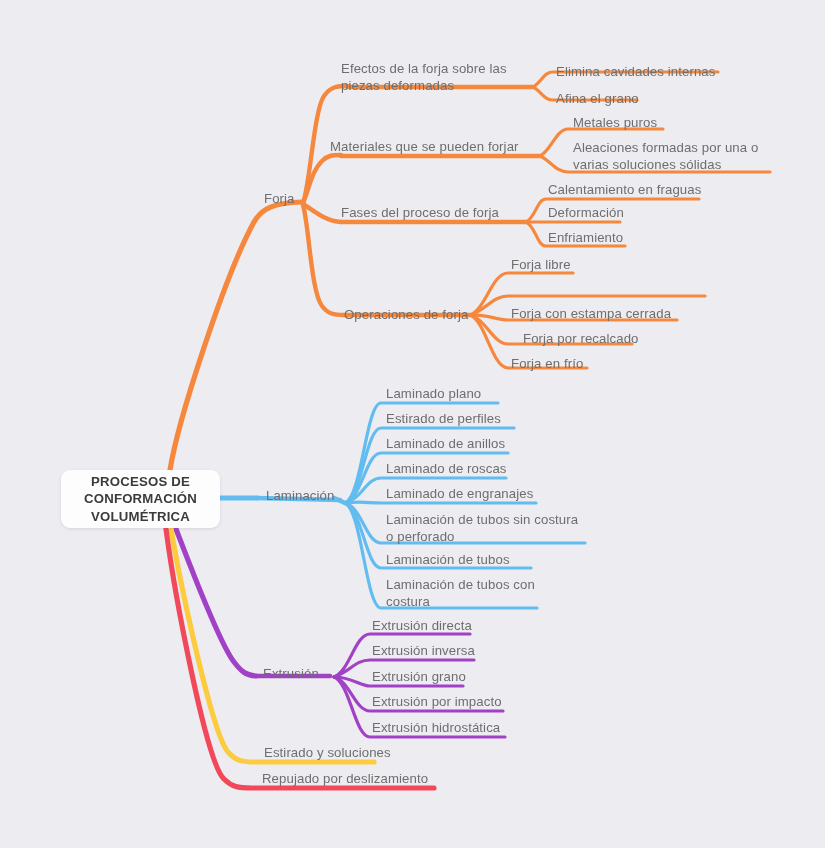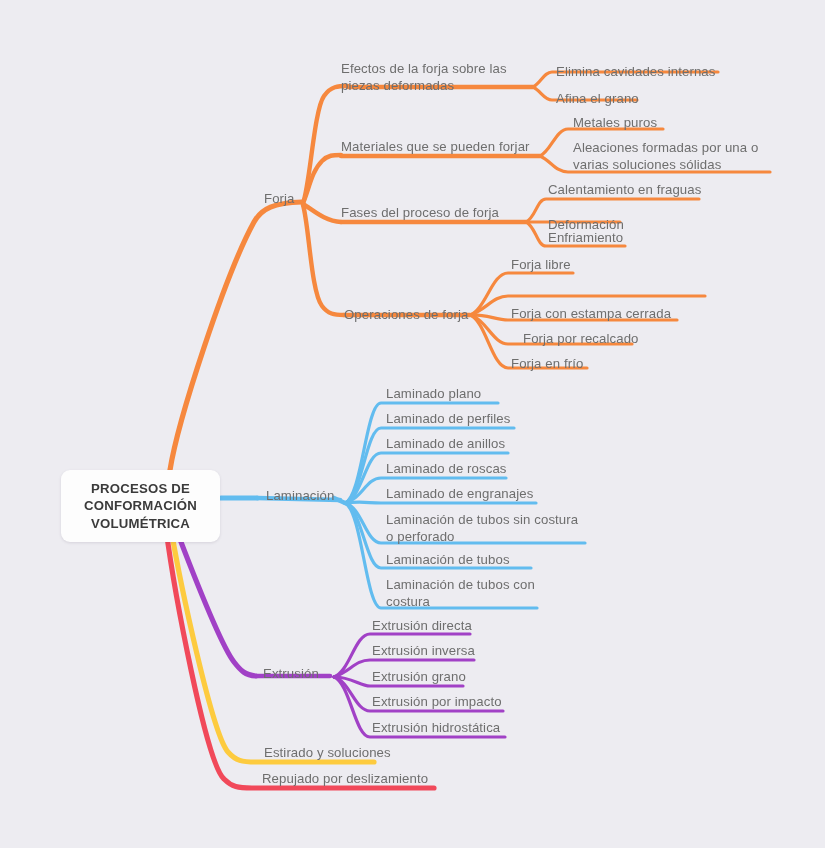--- a/index.html
+++ b/index.html
@@ -21,21 +21,21 @@
     font-size:13.2px;
     line-height:17px;
     white-space:pre;
     letter-spacing:0.1px;
   }
   .node.wrap{white-space:pre-line;}
 
   #center-node{
     position:absolute;
     left:61px;top:470px;
-    width:159px;height:72px;
+    width:159px;height:58px;
     background:#fdfdfd;
     border-radius:9px;
     box-shadow:0 1px 3px rgba(60,50,80,0.13);
     display:flex;align-items:center;justify-content:center;
     text-align:center;
     color:#3b3b3b;
     font-size:13.2px;
     font-weight:bold;
     line-height:17.5px;
     letter-spacing:0.2px;
@@ -119,44 +119,44 @@
 
   <div class="node" style="left:263px;top:665px;">Extrusión</div>
 
   <div class="node" style="left:264px;top:744px;">Estirado y soluciones</div>
 
   <div class="node" style="left:262px;top:770px;">Repujado por deslizamiento</div>
 
   <div class="node wrap" style="left:341px;top:60px;">Efectos de la forja sobre las
 piezas deformadas</div>
 
-  <div class="node" style="left:341px;top:138px;">Materiales que se pueden forjar</div>
+  <div class="node" style="left:330px;top:138px;">Materiales que se pueden forjar</div>
 
   <div class="node" style="left:341px;top:204px;">Fases del proceso de forja</div>
 
   <div class="node" style="left:344px;top:306px;">Operaciones de forja</div>
 
   <div class="node" style="left:556px;top:63px;">Elimina cavidades internas</div>
   <div class="node" style="left:556px;top:90px;">Afina el grano</div>
 
   <div class="node" style="left:573px;top:114px;">Metales puros</div>
   <div class="node wrap" style="left:573px;top:139px;">Aleaciones formadas por una o
 varias soluciones sólidas</div>
 
   <div class="node" style="left:548px;top:181px;">Calentamiento en fraguas</div>
-  <div class="node" style="left:548px;top:216px;text-align:center;">Deformación</div>
+  <div class="node" style="left:548px;top:204px;text-align:center;">Deformación</div>
   <div class="node" style="left:548px;top:229px;">Enfriamiento</div>
 
   <div class="node" style="left:511px;top:256px;">Forja libre</div>
   <div class="node" style="left:511px;top:305px;">Forja con estampa cerrada</div>
   <div class="node" style="left:511px;top:330px;margin-left:12px;">Forja por recalcado</div>
   <div class="node" style="left:511px;top:355px;">Forja en frío</div>
 
   <div class="node" style="left:386px;top:385px;">Laminado plano</div>
-  <div class="node" style="left:386px;top:410px;">Laminado de perfiles</div>
+  <div class="node" style="left:386px;top:410px;">Estirado de perfiles</div>
   <div class="node" style="left:386px;top:435px;">Laminado de anillos</div>
   <div class="node" style="left:386px;top:460px;">Laminado de roscas</div>
   <div class="node" style="left:386px;top:485px;">Laminado de engranajes</div>
   <div class="node wrap" style="left:386px;top:511px;">Laminación de tubos sin costura
 o perforado</div>
   <div class="node" style="left:386px;top:551px;">Laminación de tubos</div>
   <div class="node wrap" style="left:386px;top:576px;">Laminación de tubos con
 costura</div>
 
   <div class="node" style="left:372px;top:617px;">Extrusión directa</div>

